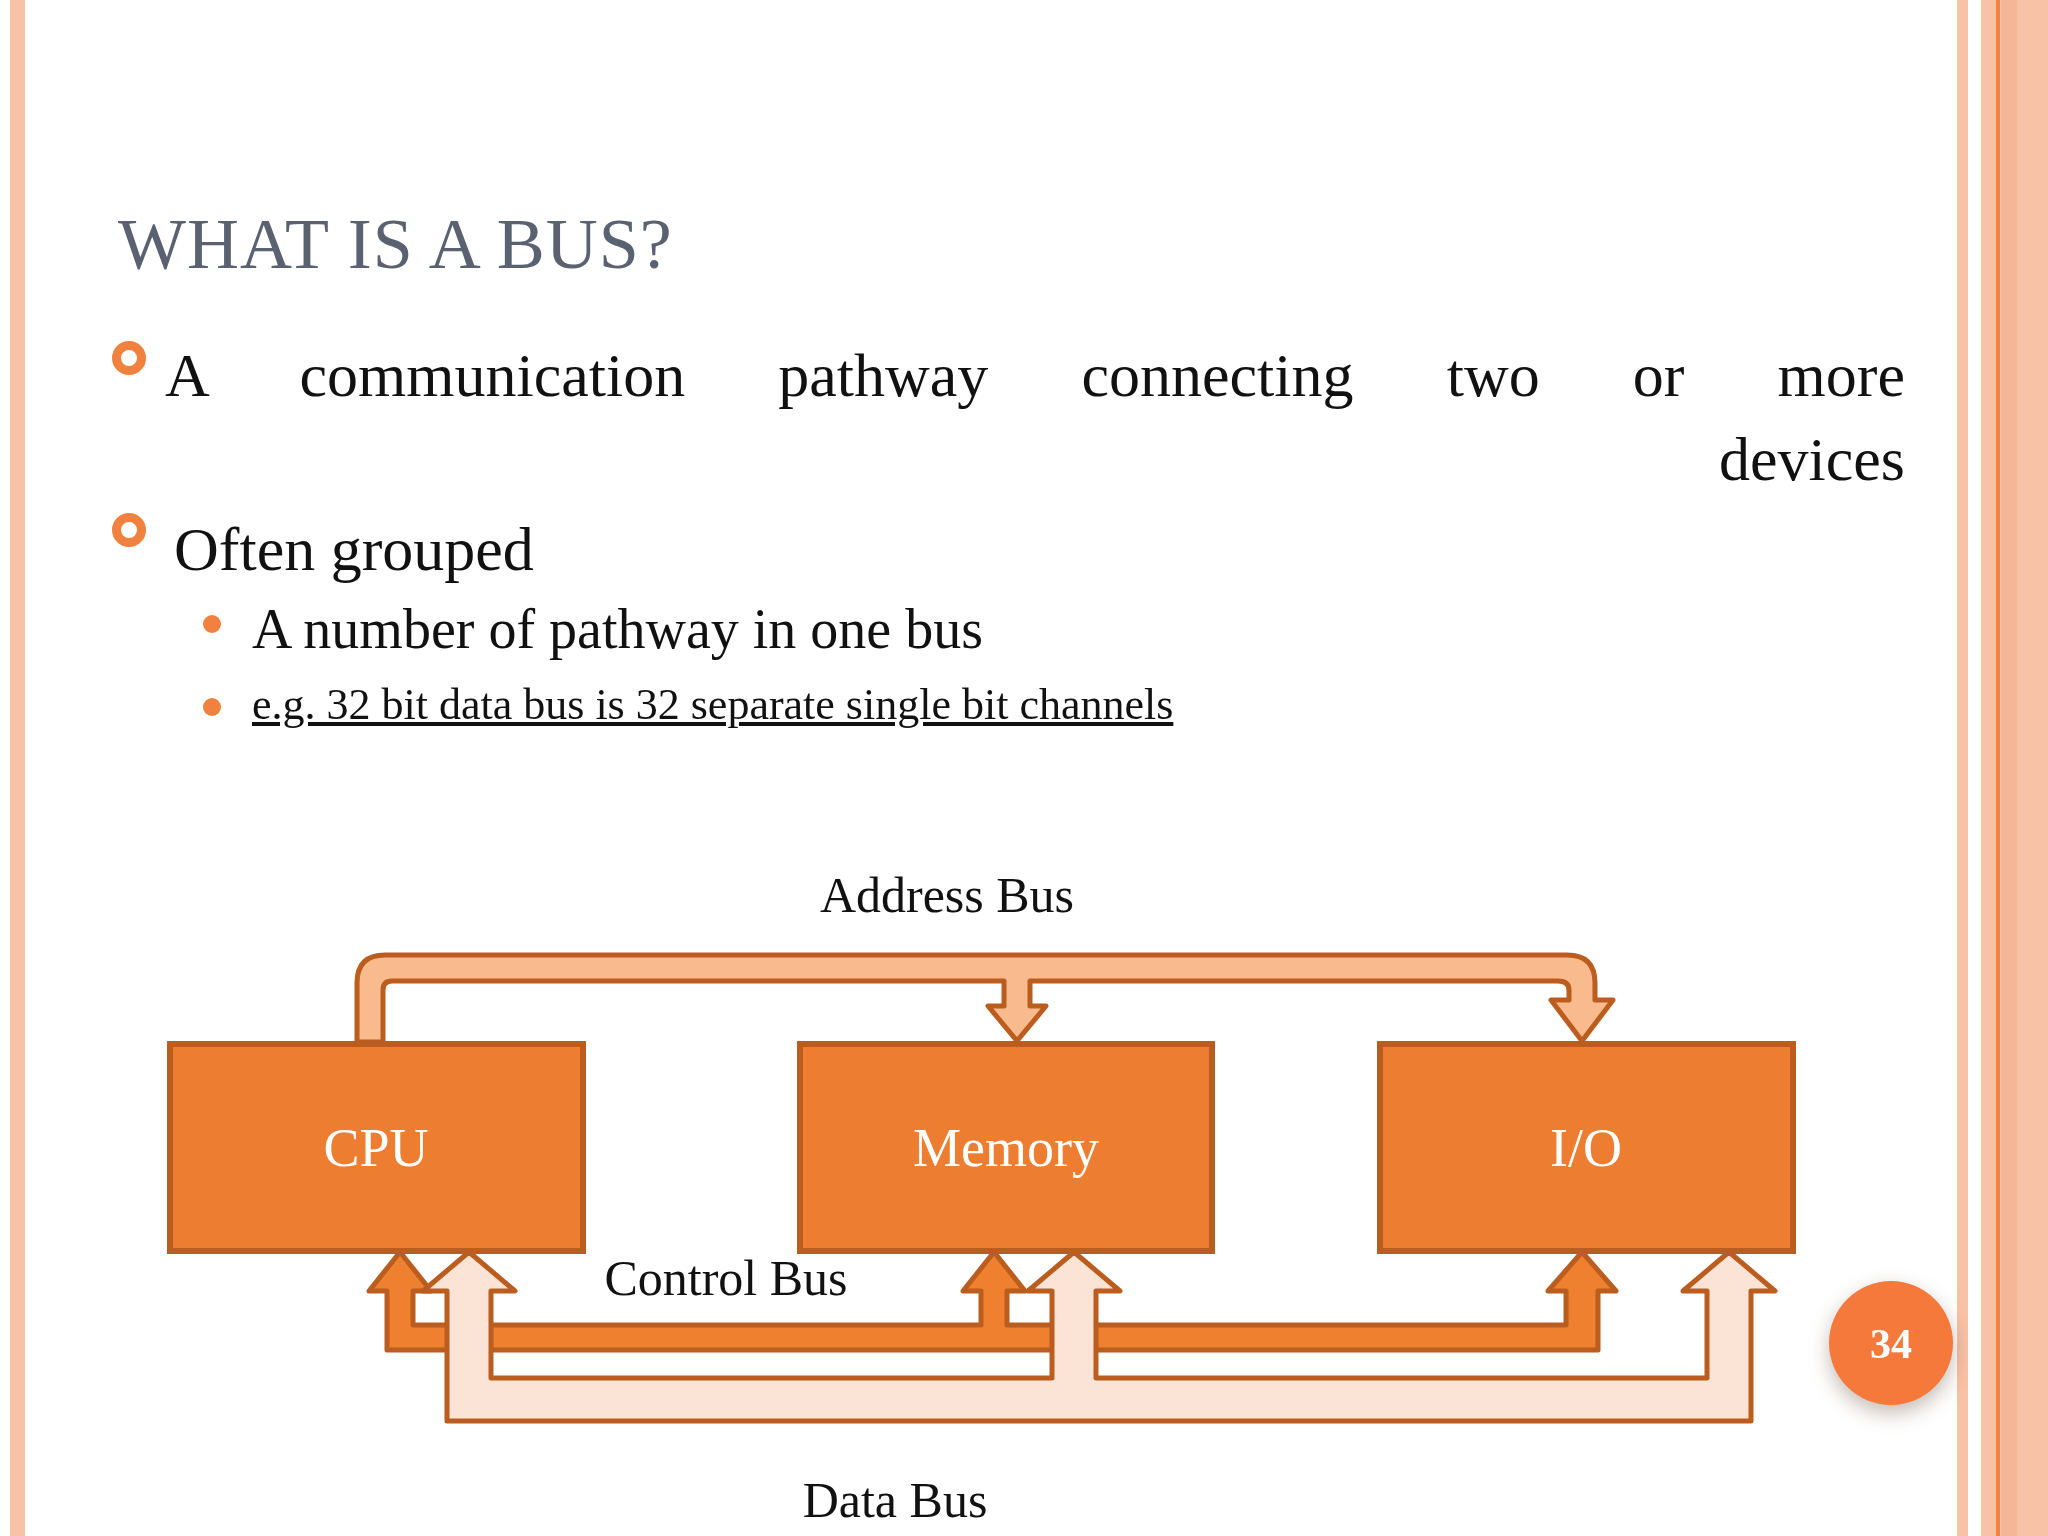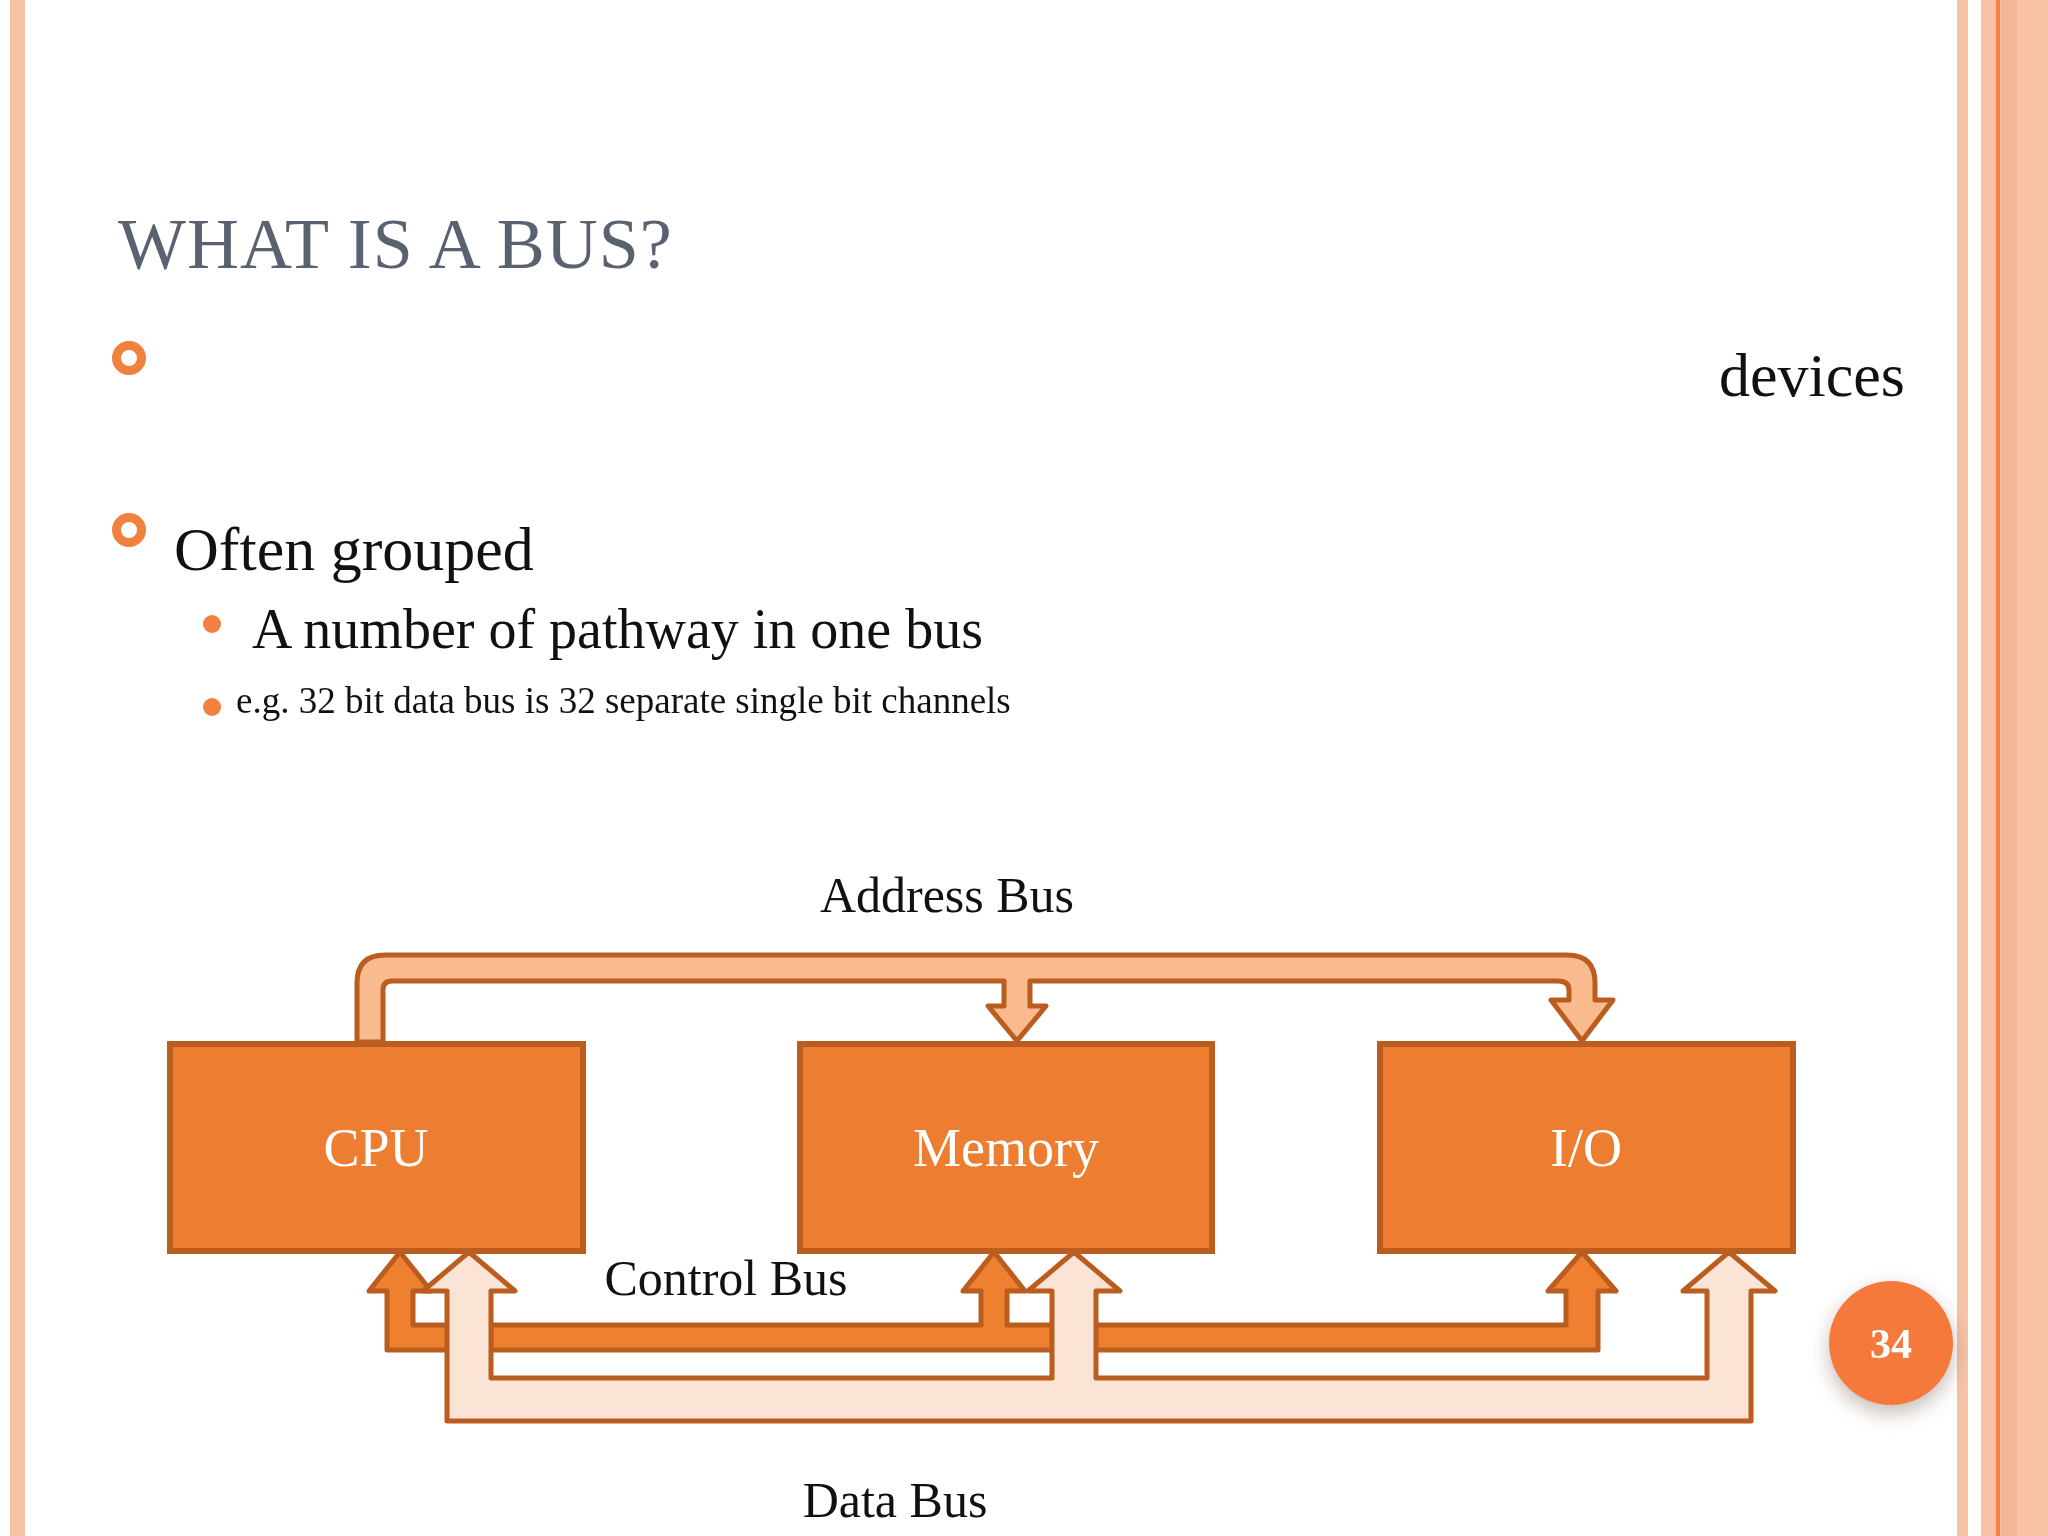--- a/index.html
+++ b/index.html
@@ -36,21 +36,21 @@
     position:absolute;left:165px;top:333px;width:1740px;
     font-size:62px;line-height:84px;
   }
   .b1 .jline{display:block;text-align:justify;text-align-last:justify;}
   .b1 .nline{display:block;text-align:right;}
   .b2{
     position:absolute;left:174px;top:507px;width:1740px;
     font-size:62px;line-height:84px;
   }
   .sub1{position:absolute;left:252px;top:596px;font-size:56px;line-height:1.2;white-space:nowrap;}
-  .sub2{position:absolute;left:236px;top:679px;font-size:37px;line-height:1.2;white-space:nowrap;}
+  .sub2{position:absolute;left:252px;top:679px;font-size:44px;line-height:1.2;white-space:nowrap;text-decoration:underline;}
   
   svg.diagram{position:absolute;left:0;top:0;width:2048px;height:1536px;}
   .bus-label{font-family:"Liberation Serif","DejaVu Serif",serif;font-size:50px;fill:#111;}
   .box-label{font-family:"Liberation Serif","DejaVu Serif",serif;font-size:54px;fill:#fff;}
   .page-num{font-family:"Liberation Serif","DejaVu Serif",serif;font-size:42px;font-weight:bold;fill:#fff;}
   .shadowed{filter:drop-shadow(0px 8px 10px rgba(90,60,40,0.35));}
 </style>
 </head>
 <body>
 
@@ -61,20 +61,21 @@
 <div class="stripe stripe-r3"></div>
 
 <div class="title">WHAT IS A BUS?</div>
 
 <div class="ring ring1"></div>
 <div class="ring ring2"></div>
 <div class="dot dot1"></div>
 <div class="dot dot2"></div>
 
 <div class="b1">
+  <span class="jline">A communication pathway connecting two or more</span>
   <span class="nline">devices</span>
 </div>
 <div class="b2">
   <span class="nline">Often grouped</span>
 </div>
 <div class="sub1">A number of pathway in one bus</div>
 <div class="sub2">e.g. 32 bit data bus is 32 separate single bit channels</div>
 
 <svg class="diagram" viewBox="0 0 2048 1536">
 

